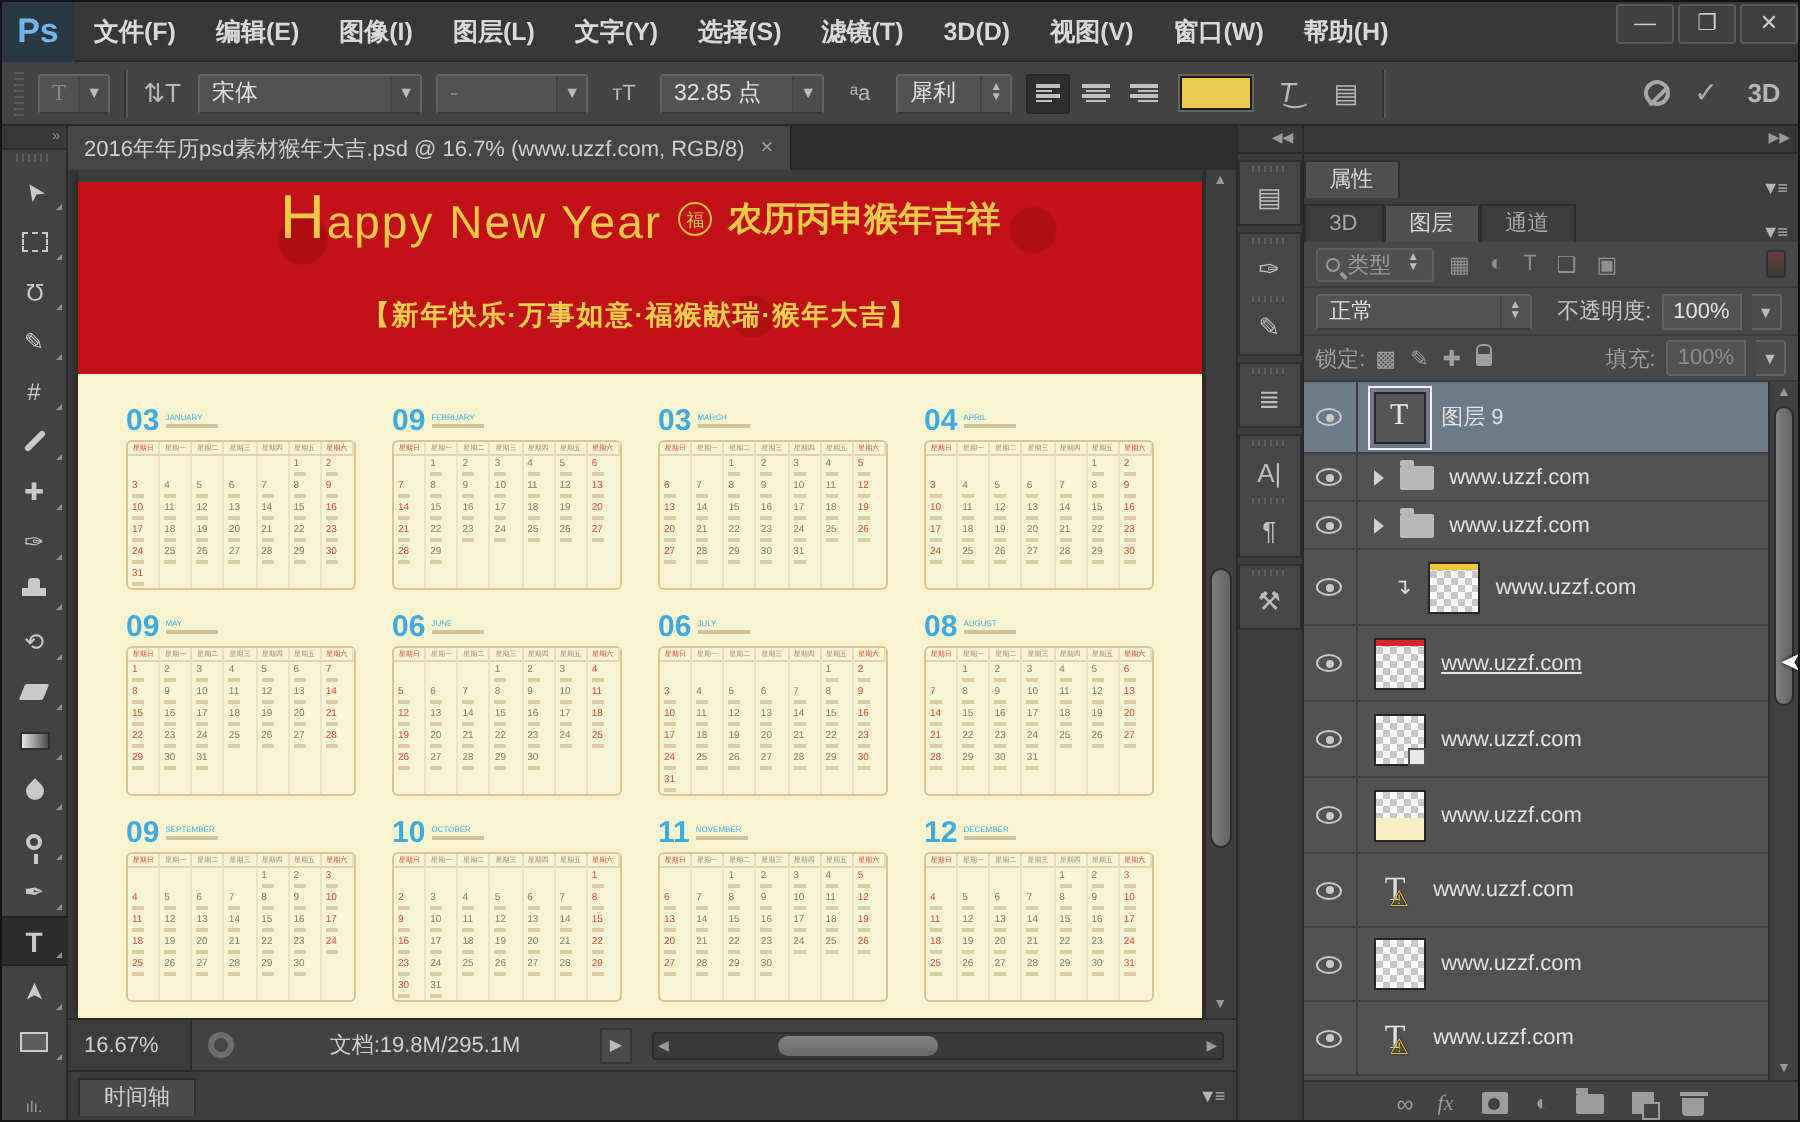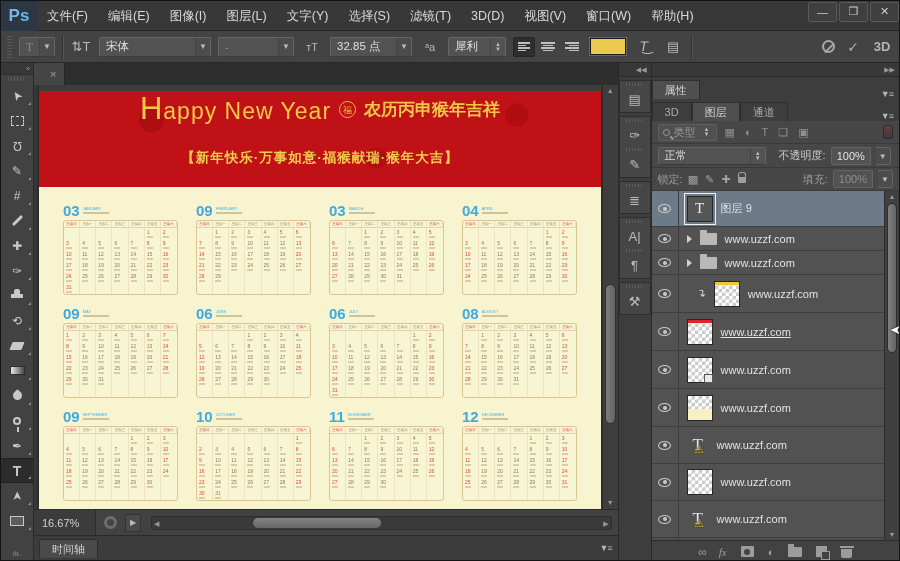--- a/index.html
+++ b/index.html
@@ -185,21 +185,21 @@
   .i-trash{width:11px;height:9px;background:#9c9c9c;border-radius:0 0 2px 2px;position:relative;margin-top:3px;}
   .i-trash::before{content:"";position:absolute;top:-3px;left:-1.5px;width:14px;height:2px;background:#9c9c9c;}
 </style>
 </head>
 <body>
 
 <div id="app">
 
   <div id="menubar">
     <div id="ps-logo">Ps</div>
-    <div id="menu-items" style="display: flex;">
+    <div id="menu-items" style="display: flex; font-weight: bold;">
         <span class="menu-item">文件(F)</span>
         <span class="menu-item">编辑(E)</span>
         <span class="menu-item">图像(I)</span>
         <span class="menu-item">图层(L)</span>
         <span class="menu-item">文字(Y)</span>
         <span class="menu-item">选择(S)</span>
         <span class="menu-item">滤镜(T)</span>
         <span class="menu-item">3D(D)</span>
         <span class="menu-item">视图(V)</span>
         <span class="menu-item">窗口(W)</span>
@@ -331,20 +331,21 @@
           <div class="tool ">
             <span class="i-rect"></span>
           </div>
         </div>
       <div id="toolbar-bottom">ılı.</div>
     </div>
 
     <div id="docarea">
       <div id="tabbar">
         <div id="doc-tab">
+          <span>2016年年历psd素材猴年大吉.psd @ 16.7% (www.uzzf.com, RGB/8)</span>
           <span class="close">×</span>
         </div>
       </div>
       <div id="viewport">
         <div id="canvas">
           <div id="banner">
             <div id="banner-line2">
               <span id="hny"><b>H</b><span>appy New Year</span></span>
               <span id="seal">福</span>
               <span id="banner-cn">农历丙申猴年吉祥</span>
@@ -1042,20 +1043,21 @@
         </div>
         <div id="v-scroll">
           <div class="arr">▲</div>
           <div id="v-thumb"></div>
           <div class="arr bot">▼</div>
         </div>
       </div>
       <div id="statusbar">
         <div id="zoom-box">16.67%</div>
         <div id="sync-icon"></div>
+        <div id="doc-info">文档:19.8M/295.1M</div>
         <div id="doc-arrow">▶</div>
         <div id="h-scroll">
           <span class="arr" style="left:2px;">◀</span>
           <div id="h-thumb"></div>
           <span class="arr" style="right:2px;">▶</span>
         </div>
       </div>
       <div id="timelinebar">
         <div id="timeline-tab">时间轴</div>
         <span class="panel-menu">▼≡</span>

